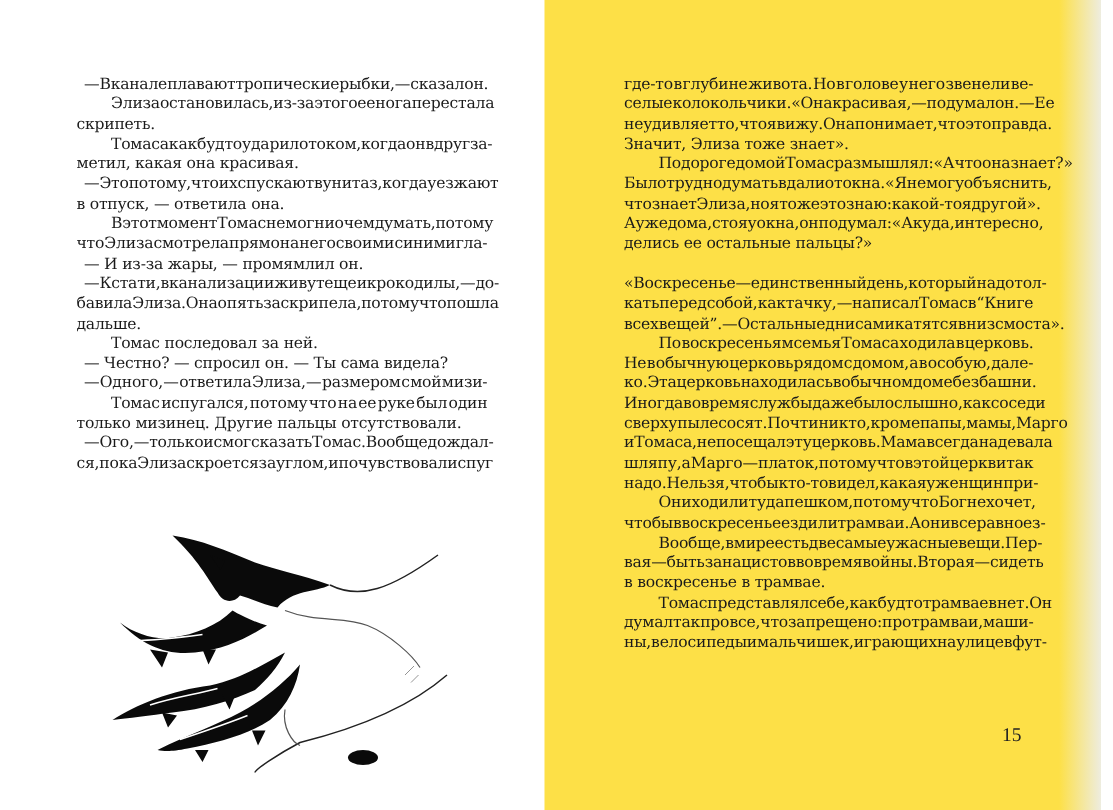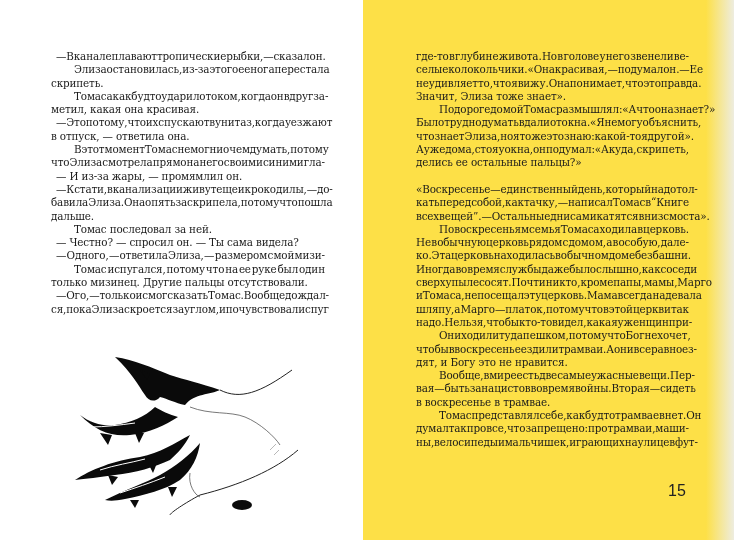--- a/index.html
+++ b/index.html
@@ -9,21 +9,21 @@
   #right-page { left:363px; width:371px; background:#fde047; }
   .edge-shadow { position:absolute; right:0; top:0; width:28px; height:540px; background:linear-gradient(to right, rgba(255,255,255,0), rgba(236,238,240,0.9)); }
   .text-block { position:absolute; font-size:10.4px; line-height:13.3px; letter-spacing:-0.15px; }
   #left-text { left:51px; top:50px; width:274px; }
   #right-text { left:53px; top:50px; width:273px; }
   .ln { white-space:nowrap; height:13.3px; display:flex; }
   .ln.just { justify-content:space-between; }
   .ln.ind { padding-left:23px; }
   .ln.dash { padding-left:5px; }
   .gap { height:13.3px; }
-  .pagenum { position:absolute; left:305px; top:482px; font-family:Liberation Sans, sans-serif; font-size:16px; color:#222; }
+  .pagenum { position:absolute; left:305px; top:482px; font-family:Liberation Serif, serif; font-size:13px; color:#222; }
   #illustration { position:absolute; left:60px; top:345px; width:240px; height:185px; }
 </style>
 </head>
 <body>
 
 <div class="page" id="left-page">
   <div class="text-block" id="left-text">
     <div class="ln just dash">
         <span>—</span>
         <span>В</span>
@@ -276,21 +276,21 @@
         <span>А</span>
         <span>уже</span>
         <span>дома,</span>
         <span>стоя</span>
         <span>у</span>
         <span>окна,</span>
         <span>он</span>
         <span>подумал:</span>
         <span>«А</span>
         <span>куда,</span>
-        <span>скрипеть,</span>
+        <span>интересно,</span>
       </div>
     <div class="ln">делись ее остальные пальцы?»</div>
     <div class="gap"></div>
     <div class="ln just">
         <span>«Воскресенье</span>
         <span>—</span>
         <span>единственный</span>
         <span>день,</span>
         <span>который</span>
         <span>надо</span>
@@ -425,21 +425,20 @@
         <span>в</span>
         <span>воскресенье</span>
         <span>ездили</span>
         <span>трамваи.</span>
         <span>А</span>
         <span>они</span>
         <span>все</span>
         <span>равно</span>
         <span>ез-</span>
       </div>
-    <div class="ln">дят, и Богу это не нравится.</div>
     <div class="ln just ind">
         <span>Вообще,</span>
         <span>в</span>
         <span>мире</span>
         <span>есть</span>
         <span>две</span>
         <span>самые</span>
         <span>ужасные</span>
         <span>вещи.</span>
         <span>Пер-</span>

